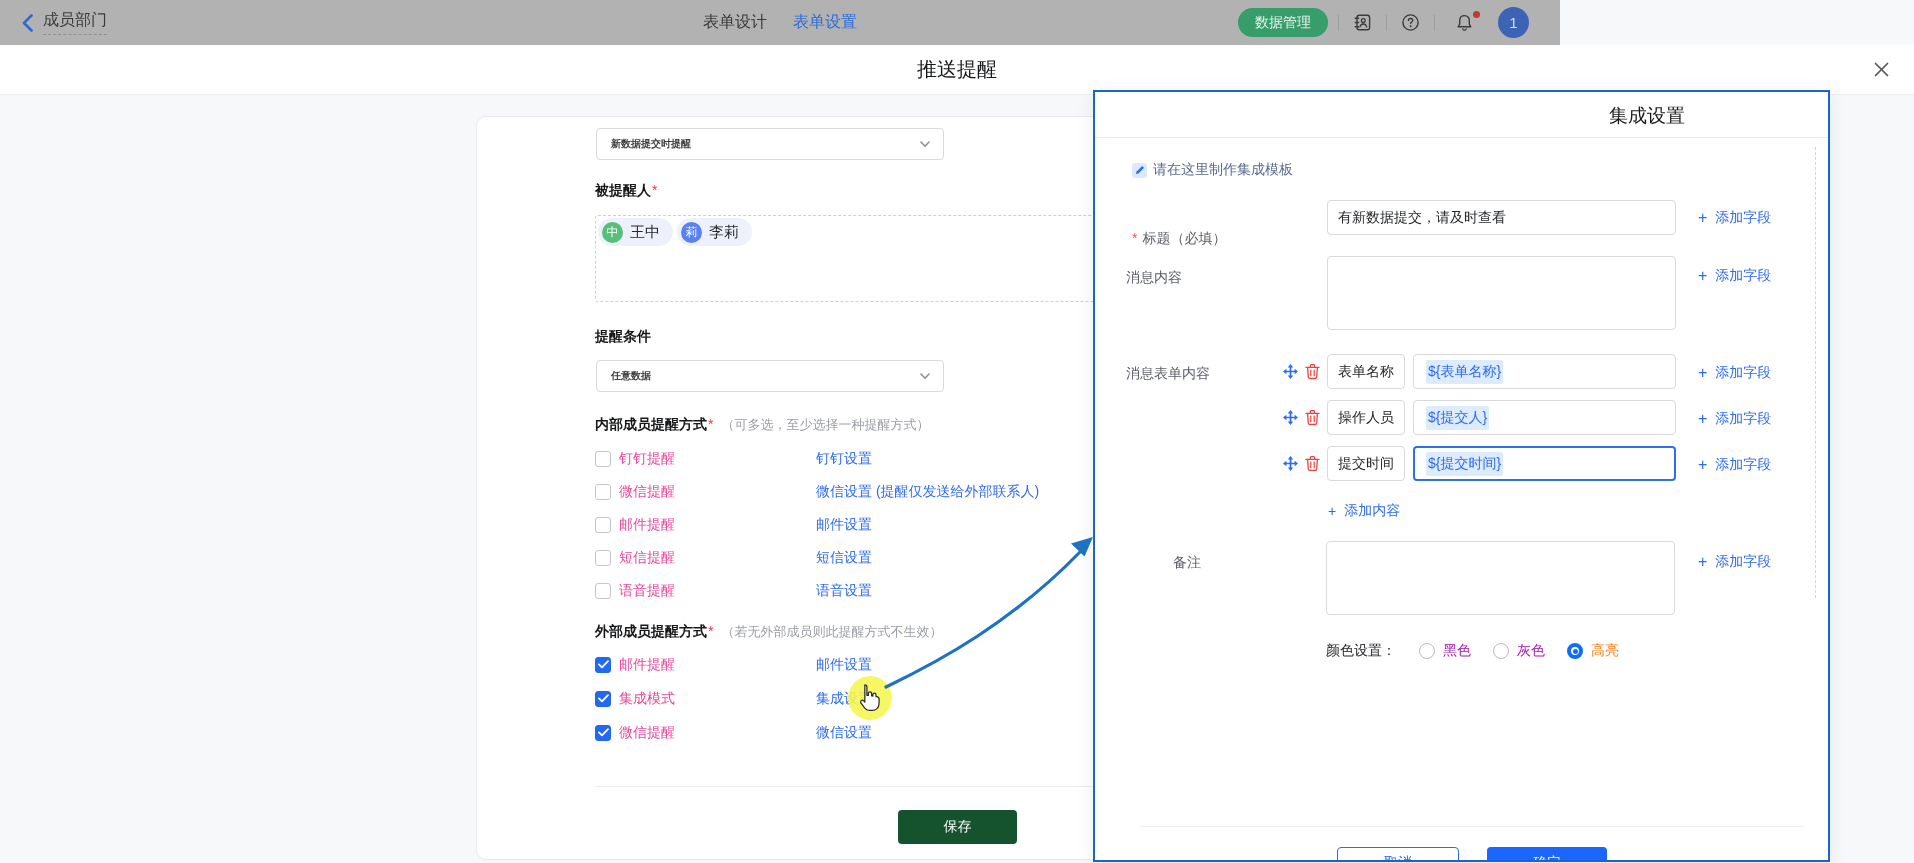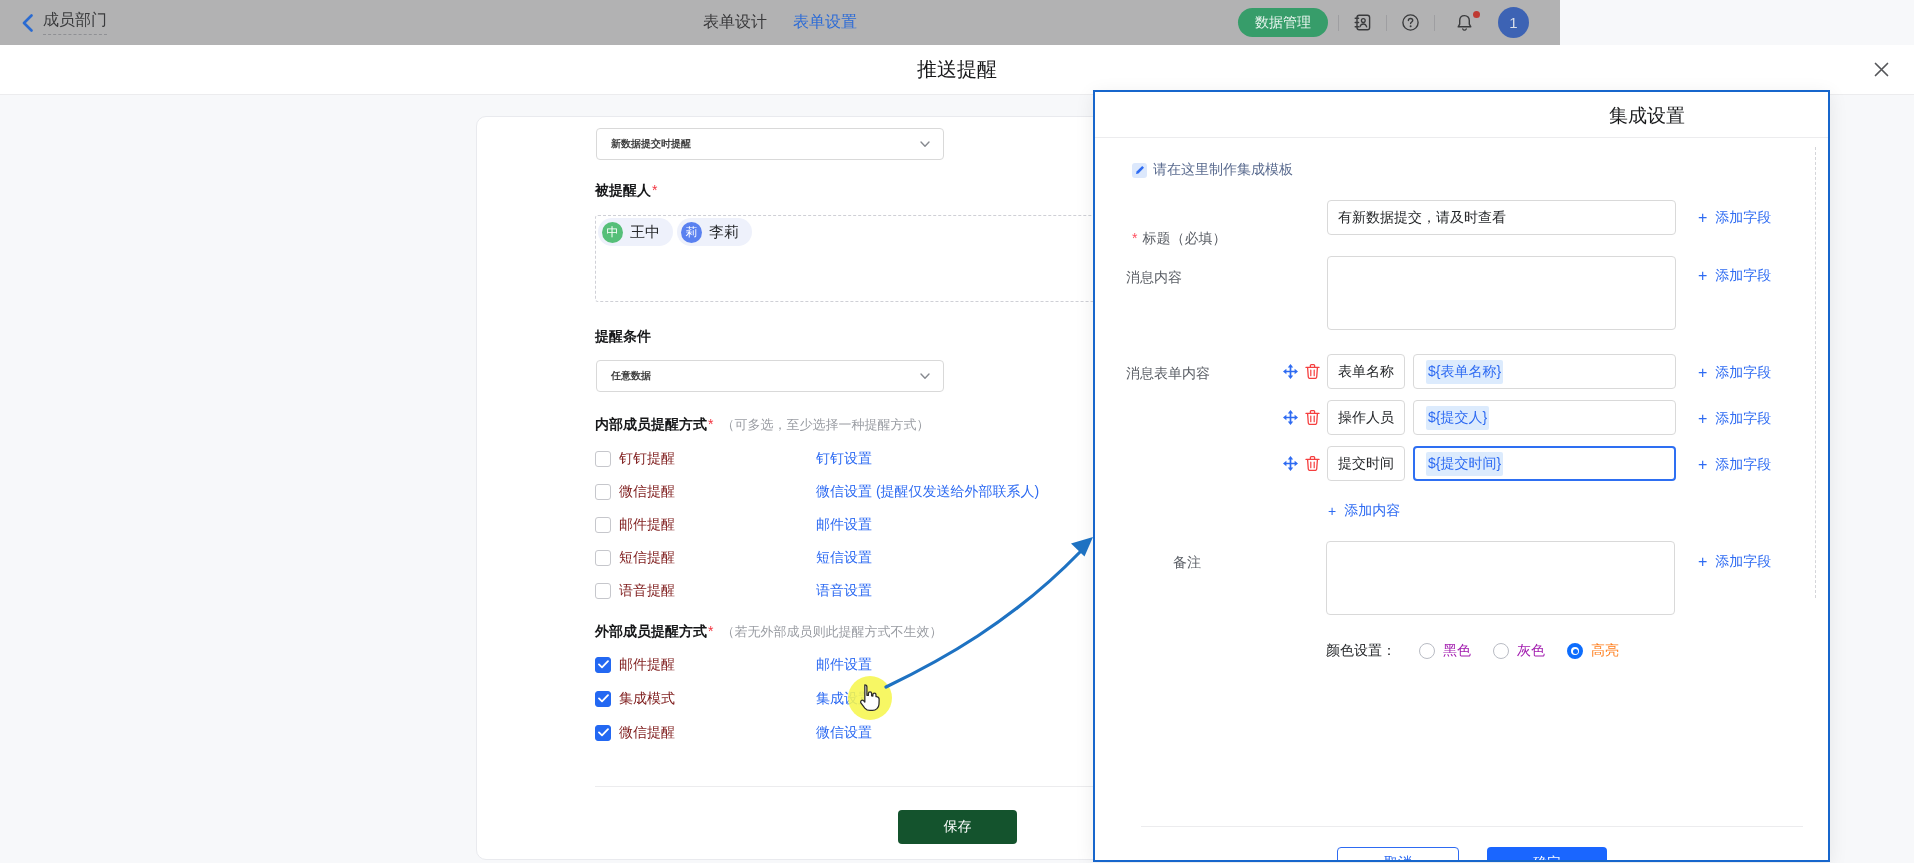--- a/index.html
+++ b/index.html
@@ -38,21 +38,21 @@
   .req-star { color:#f2323e; font-weight:400; margin-left:1px; }
   .fld-note { font-weight:400; font-size:13px; color:#9a9da3; margin-left:8px; }
   .chips-box { position:absolute; left:118px; top:98px; width:724px; height:87px; border:1px dashed #cfd0d6; border-radius:3px; padding:2px; display:flex; align-items:flex-start; gap:4px; }
   .chip { height:28px; border-radius:14px; background:#eef1fb; display:flex; align-items:center; padding:0 13px 0 4px; gap:7px; }
   .chip-avatar { width:21px; height:21px; border-radius:50%; color:#fff; font-size:12px; display:flex; align-items:center; justify-content:center; }
   .chip-name { font-size:15px; color:#26282b; }
   .cb-row { position:absolute; left:118px; height:17px; display:flex; align-items:center; }
   .cb { width:16px; height:16px; border:1px solid #c6c7cc; border-radius:3px; background:#fff; margin-right:8px; cursor:pointer; flex:none; display:flex; align-items:center; justify-content:center; }
   .cb.checked { background:#2368f2; border-color:#2368f2; }
   .cb svg { width:11px; height:9px; }
-  .cb-label { font-size:14px; color:#7f1d1d; width:197px; }
+  .cb-label { font-size:14px; color:#ec4899; width:197px; }
   .row-link { font-size:14px; color:#2e6bf2; cursor:pointer; text-decoration:none; }
   .card-divider { position:absolute; left:118px; top:669px; width:724px; height:1px; background:#ececee; }
   .btn-save { position:absolute; left:421px; top:693px; width:119px; height:34px; background:#14532d; color:#fff; font-size:14px; border:none; border-radius:4px; display:flex; align-items:center; justify-content:center; cursor:pointer; }
 
   
   .panel { position:absolute; left:1093px; top:-5px; width:737px; height:772px; background:#fff; border:2px solid #1766cc; overflow:hidden; box-shadow:0 4px 18px rgba(0,0,0,.08); }
   .panel-title { position:absolute; left:514px; top:10px; font-size:19px; color:#17181a; line-height:28px; }
   .panel-title-divider { position:absolute; left:0; top:45px; width:733px; height:1px; background:#ececee; }
   .hint-row { position:absolute; left:37px; top:69px; display:flex; align-items:center; gap:6px; }
   .pencil-chip { width:15px; height:15px; border-radius:3px; background:#dce8fc; display:flex; align-items:center; justify-content:center; }

